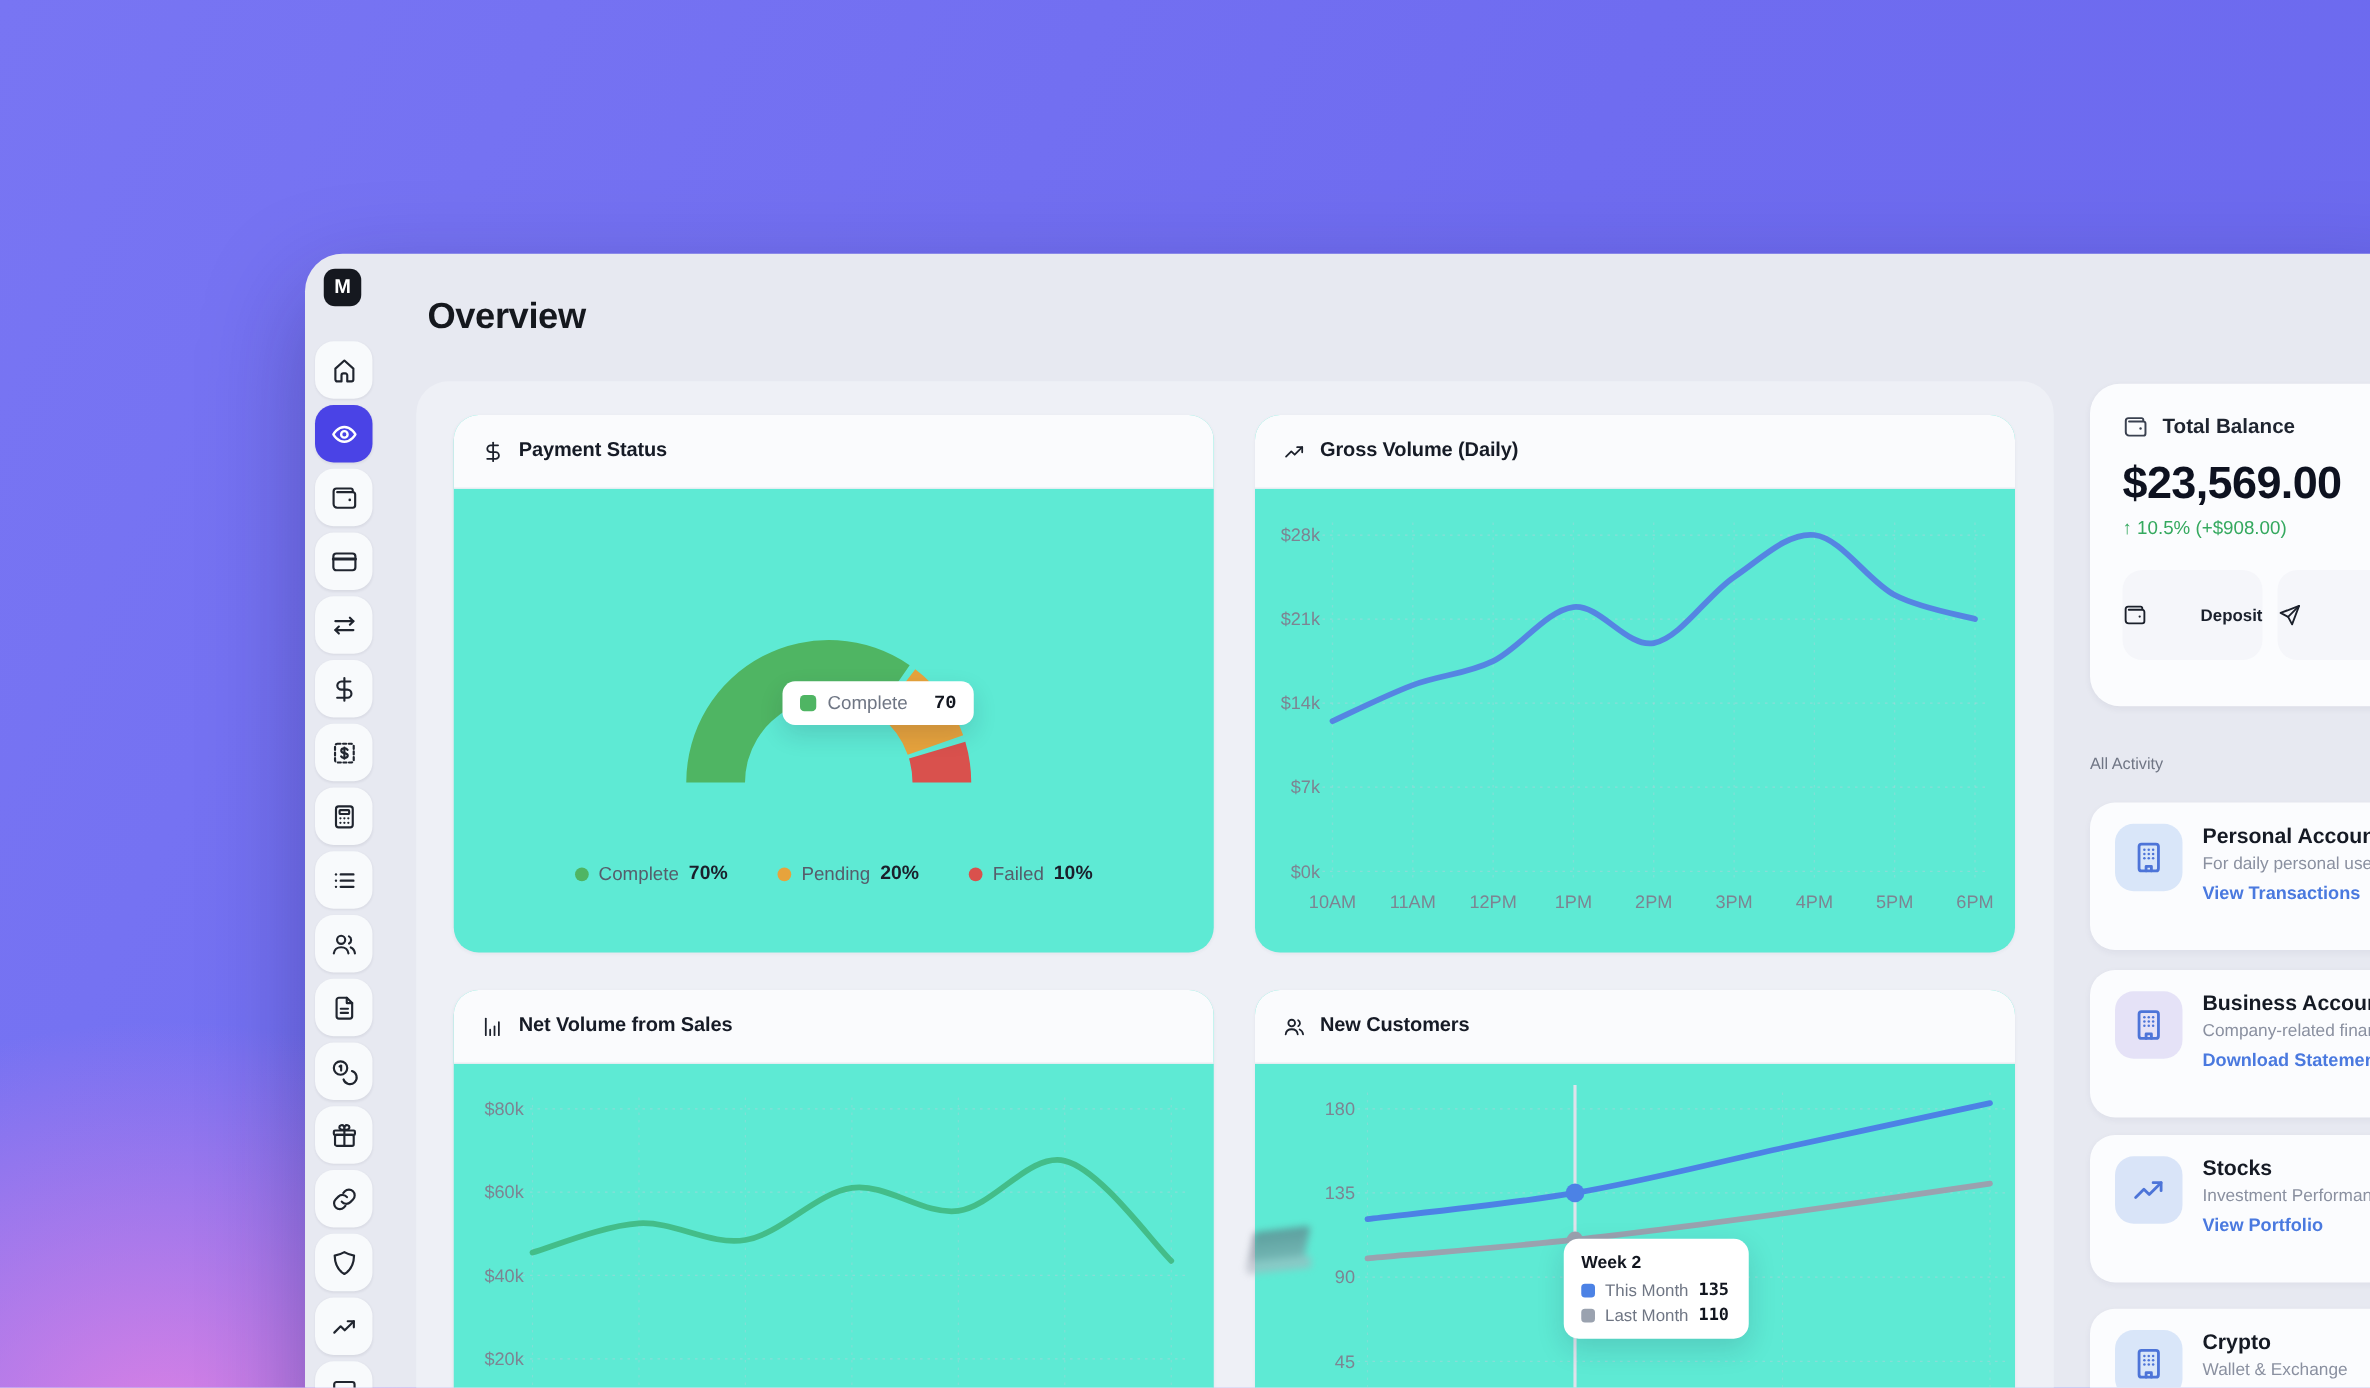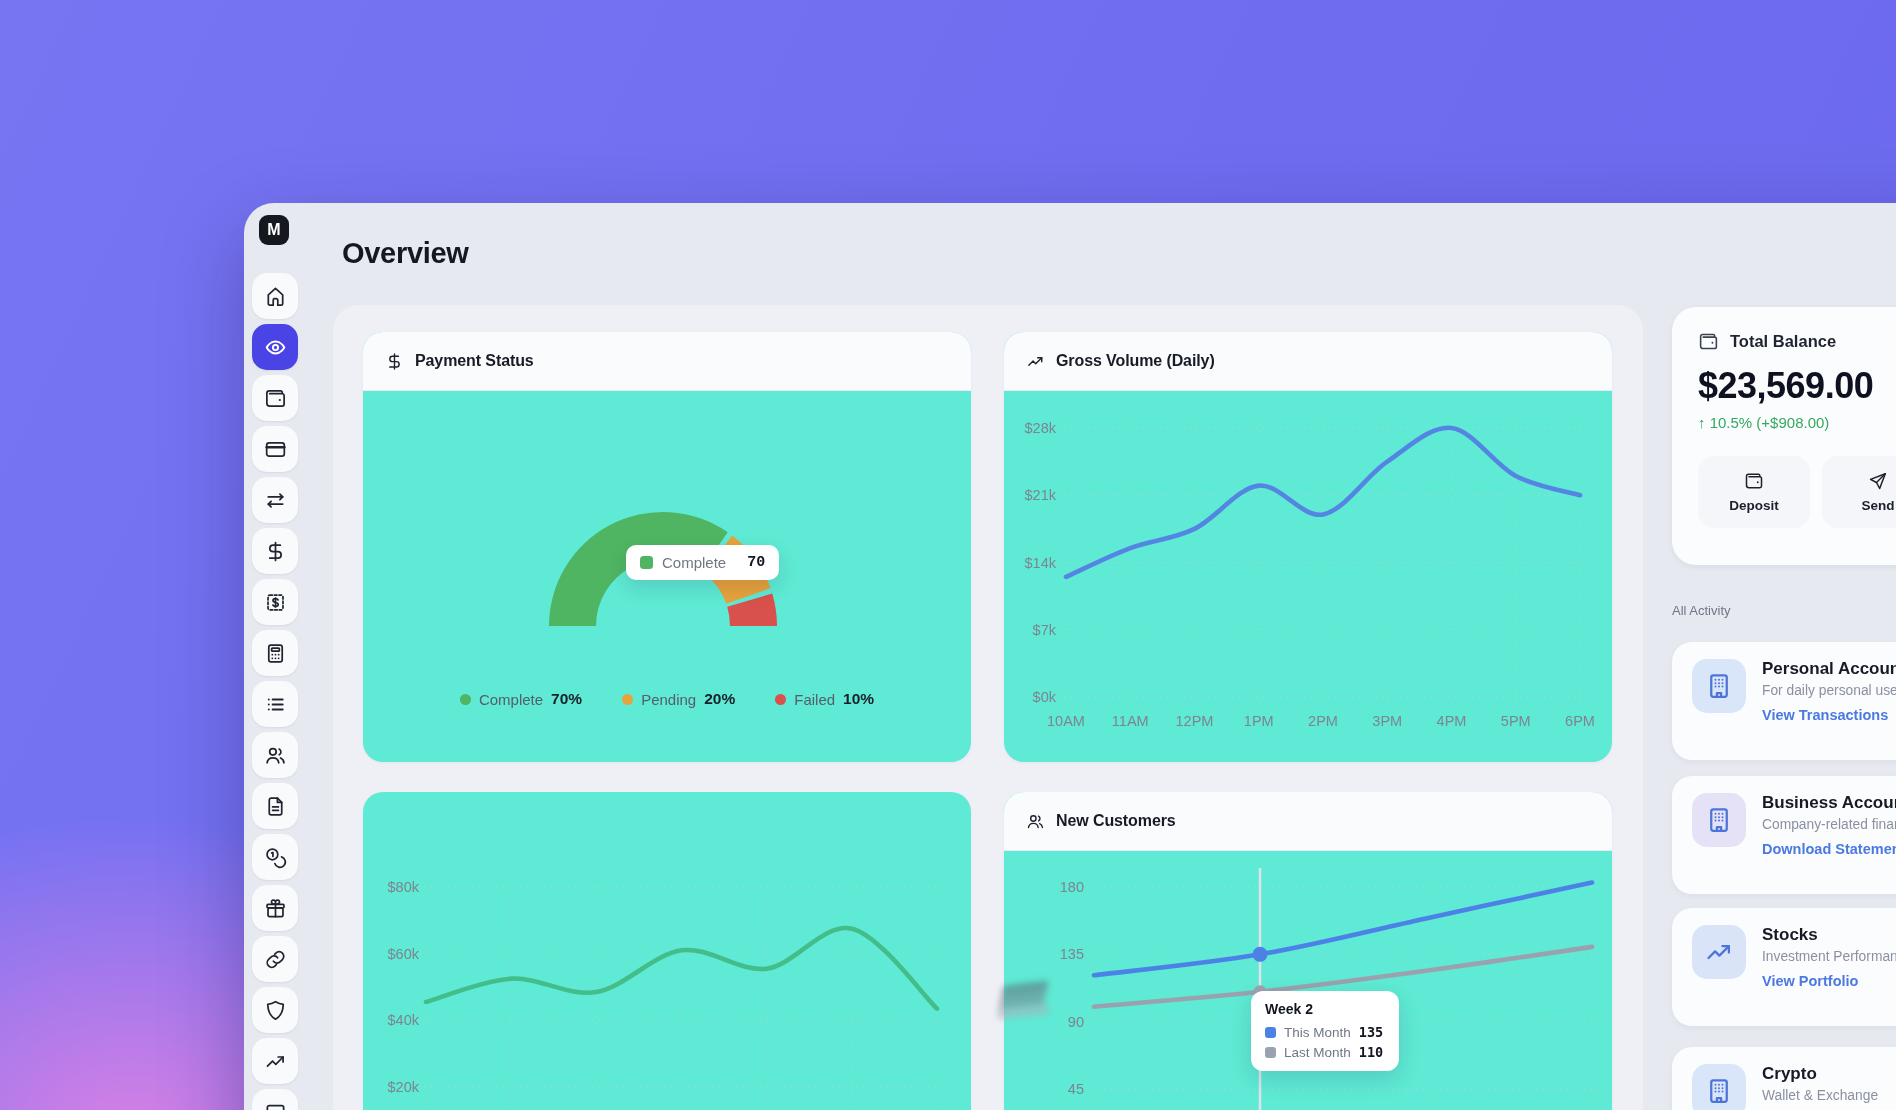--- a/index.html
+++ b/index.html
@@ -94,21 +94,21 @@
   }
   .tb-head{display:flex;align-items:center;gap:11px;color:#2A3140;}
   .tb-head .tb-ic{width:21px;height:21px;color:#3A4150;display:inline-flex;}
   .tb-head .tb-ic svg{width:21px;height:21px;}
   .tb-title{font-size:16.5px;font-weight:700;color:#1F2530;}
   .tb-amount{margin-top:13px;font-size:36px;font-weight:800;letter-spacing:-.5px;color:#0E1220;white-space:nowrap;}
   .tb-change{margin-top:7px;font-size:15px;font-weight:500;color:#35A95F;white-space:nowrap;}
   .tb-actions{display:flex;gap:12px;margin-top:25px;}
   .tb-btn{
     width:112px;height:72px;border-radius:16px;background:#F5F6FA;cursor:pointer;
-    display:flex;flex-direction:column;align-items:center;justify-content:center;gap:7px;
+    display:flex;align-items:center;justify-content:space-between;gap:7px;
   }
   .tb-btn .ic{width:20px;height:20px;color:#1B202B;display:inline-flex;}
   .tb-btn .ic svg{width:20px;height:20px;}
   .tb-btn .lb{font-size:13.5px;font-weight:600;color:#1A202C;}
   .activity-heading{position:absolute;left:1428px;top:400px;font-size:13px;color:#707685;}
   .act-card{
     position:absolute;left:1428px;width:390px;height:118px;border-radius:20px;background:#FBFCFE;
     box-shadow:0 2px 6px rgba(30,35,70,.05);padding:17px 20px;box-sizing:border-box;
     display:flex;gap:16px;cursor:pointer;
   }
@@ -370,20 +370,29 @@
             <text x="319" y="336" text-anchor="middle">2PM</text>
             <text x="383.25" y="336" text-anchor="middle">3PM</text>
             <text x="447.5" y="336" text-anchor="middle">4PM</text>
             <text x="511.75" y="336" text-anchor="middle">5PM</text>
             <text x="576" y="336" text-anchor="middle">6PM</text>
           </svg>
       </div>
     </section>
 
     <section class="card c3">
+      <header class="card-h">
+        <span class="ch-icon">
+            <svg viewBox="0 0 24 24" fill="none" stroke="currentColor" stroke-width="1.8" stroke-linecap="round" stroke-linejoin="round">
+              <path d="M4.6 3.6v16.8"></path>
+              <path d="M9 20.4v-5.6M13.4 20.4v-9M17.8 20.4V7.2"></path>
+            </svg>
+          </span>
+        <h2>Net Volume from Sales</h2>
+      </header>
       <div class="card-b">
         <svg class="chart" width="608" height="582" viewBox="0 0 608 582">
             <line x1="55" x2="586" y1="237" y2="237" stroke="#C7CCDB" stroke-width="1" stroke-dasharray="2 4" opacity="0.4"></line>
             <line x1="55" x2="586" y1="170.33333333333331" y2="170.33333333333331" stroke="#C7CCDB" stroke-width="1" stroke-dasharray="2 4" opacity="0.4"></line>
             <line x1="55" x2="586" y1="103.66666666666666" y2="103.66666666666666" stroke="#C7CCDB" stroke-width="1" stroke-dasharray="2 4" opacity="0.4"></line>
             <line x1="55" x2="586" y1="37" y2="37" stroke="#C7CCDB" stroke-width="1" stroke-dasharray="2 4" opacity="0.4"></line>
             <line x1="63" x2="63" y1="28" y2="582" stroke="#C7CCDB" stroke-width="1" stroke-dasharray="2 4" opacity="0.3"></line>
             <line x1="148.16666666666669" x2="148.16666666666669" y1="28" y2="582" stroke="#C7CCDB" stroke-width="1" stroke-dasharray="2 4" opacity="0.3"></line>
             <line x1="233.33333333333334" x2="233.33333333333334" y1="28" y2="582" stroke="#C7CCDB" stroke-width="1" stroke-dasharray="2 4" opacity="0.3"></line>
             <line x1="318.5" x2="318.5" y1="28" y2="582" stroke="#C7CCDB" stroke-width="1" stroke-dasharray="2 4" opacity="0.3"></line>

